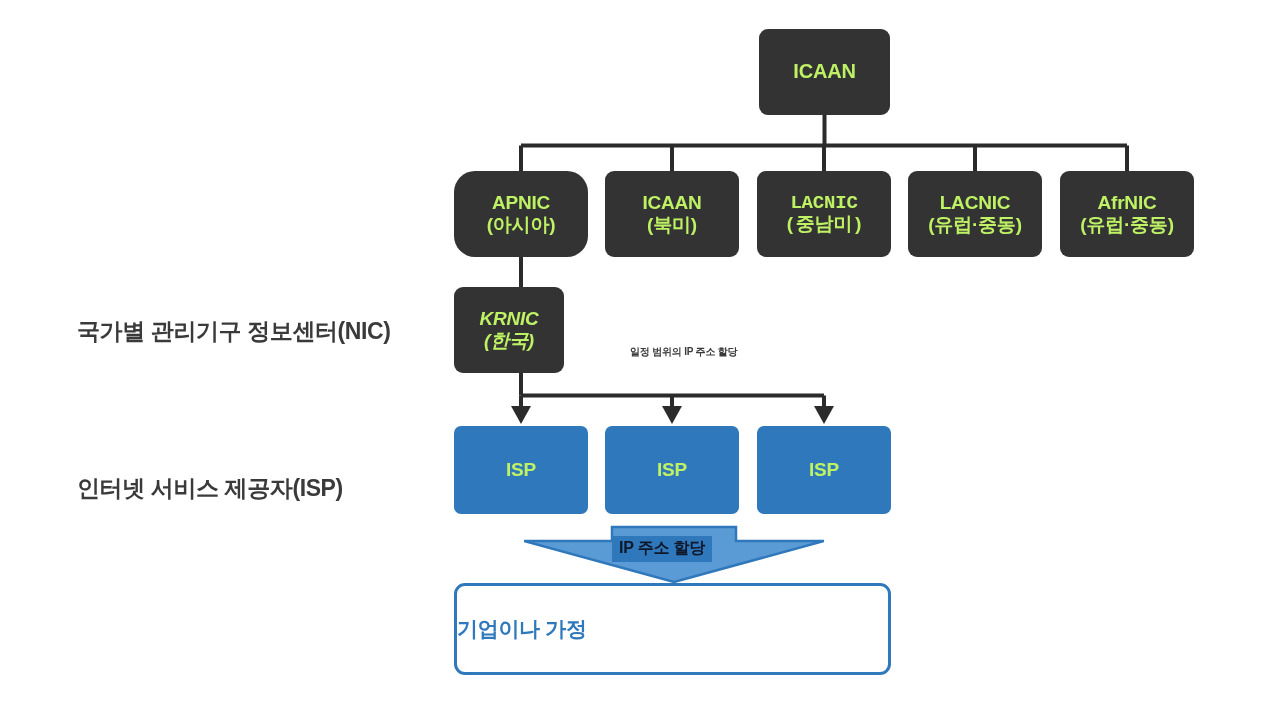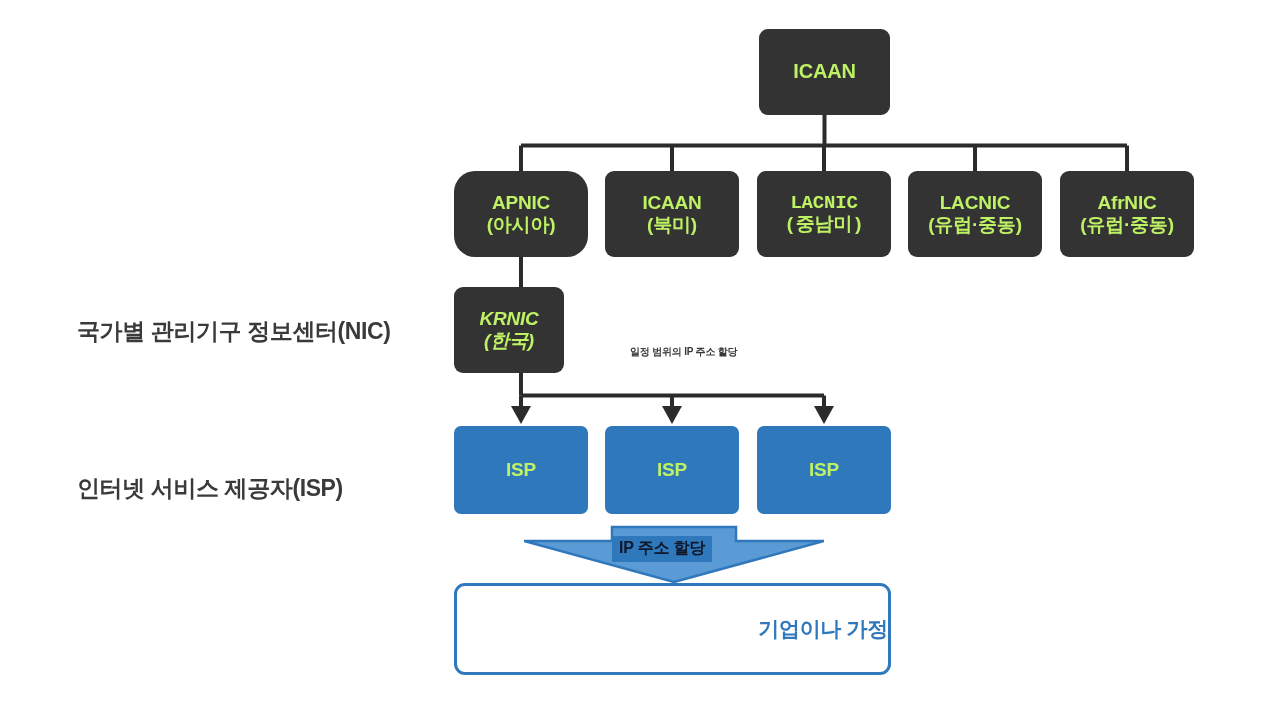--- a/index.html
+++ b/index.html
@@ -129,21 +129,21 @@
     left: 454px;
     top: 583px;
     width: 437px;
     height: 92px;
     box-sizing: border-box;
     border: 3px solid #2f78bc;
     border-radius: 11px;
     background: #ffffff;
     display: flex;
     align-items: center;
-    justify-content: flex-end;
+    justify-content: flex-start;
     color: #2f78bc;
     font-size: 21px;
     font-weight: 700;
     letter-spacing: -0.3px;
     z-index: 3;
   }
 </style>
 </head>
 <body>
 

